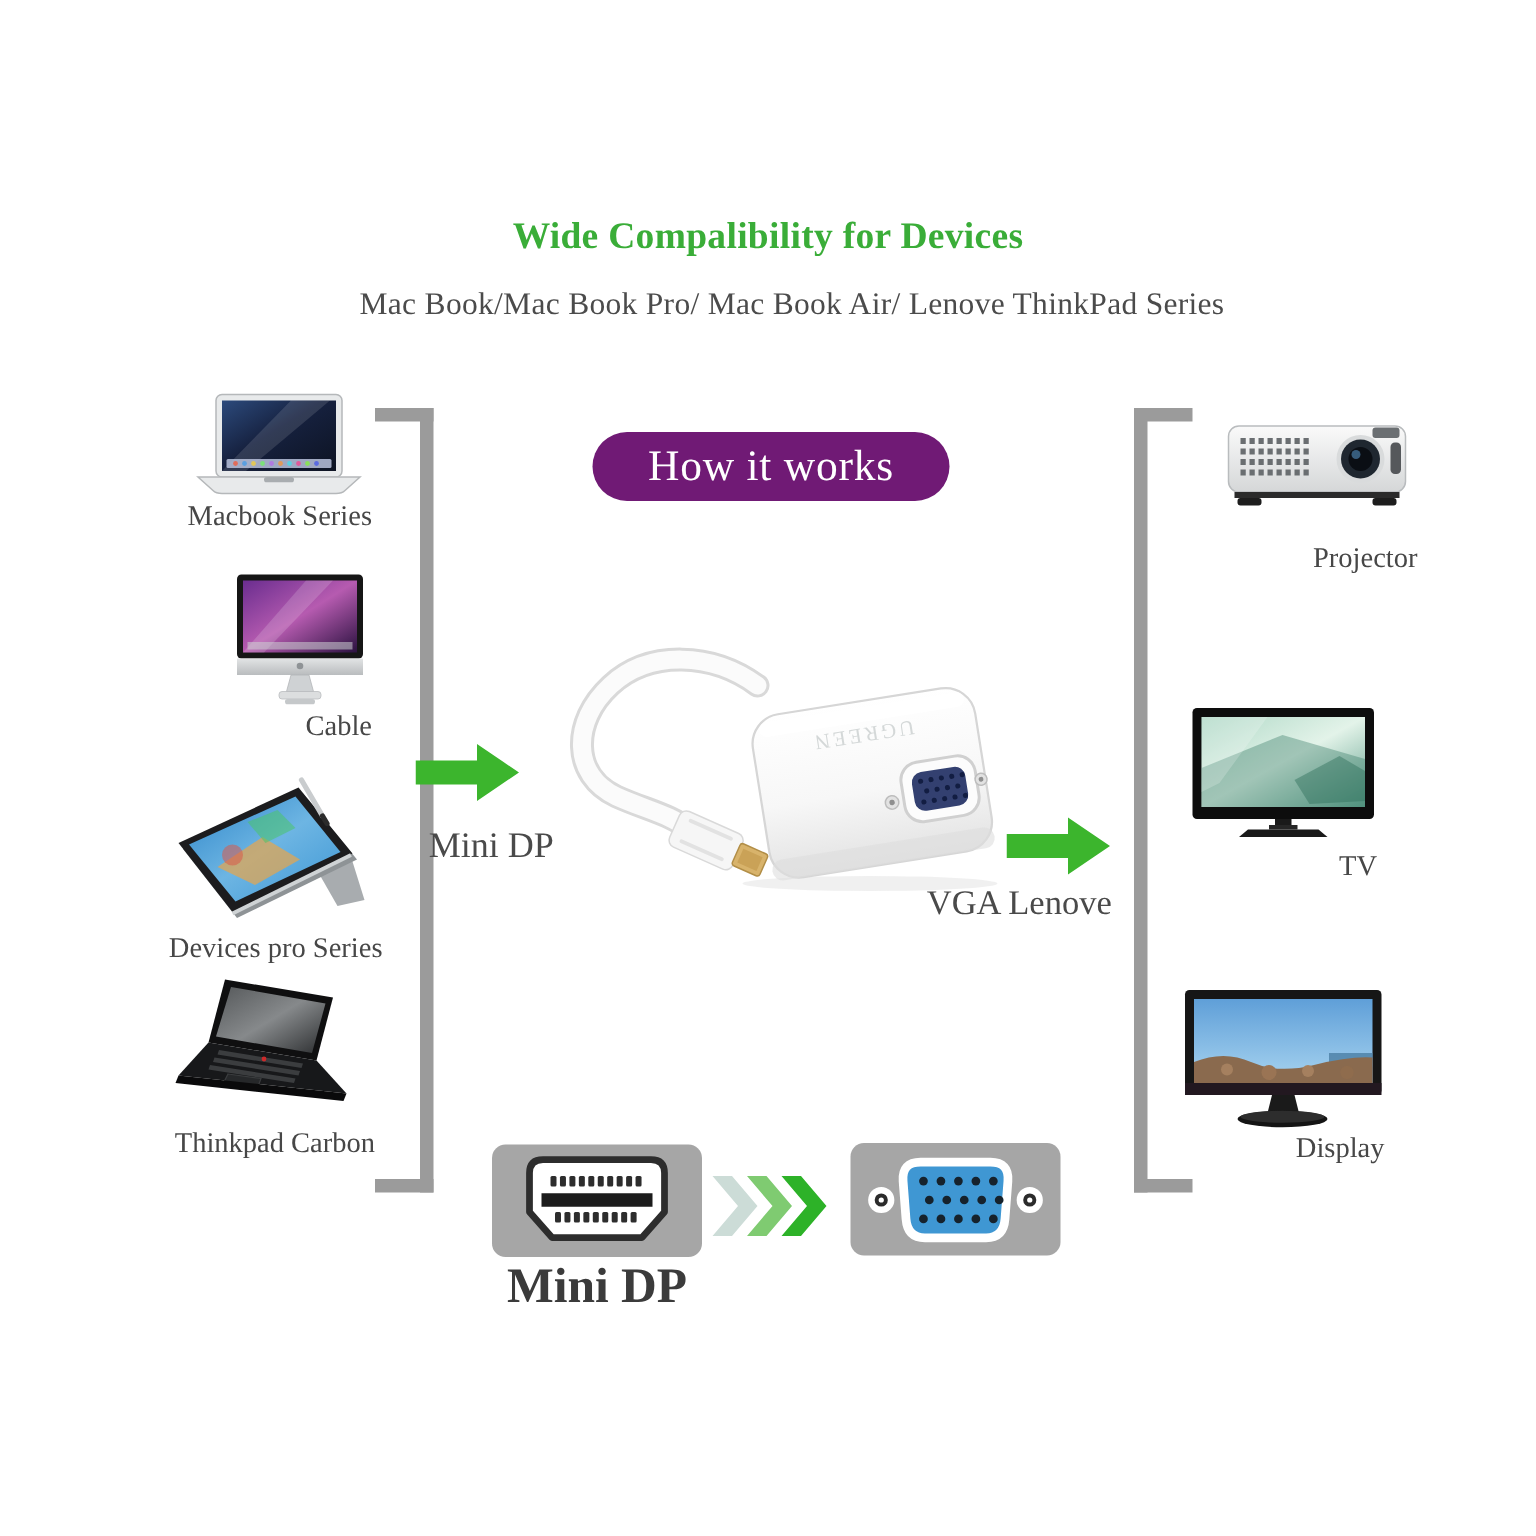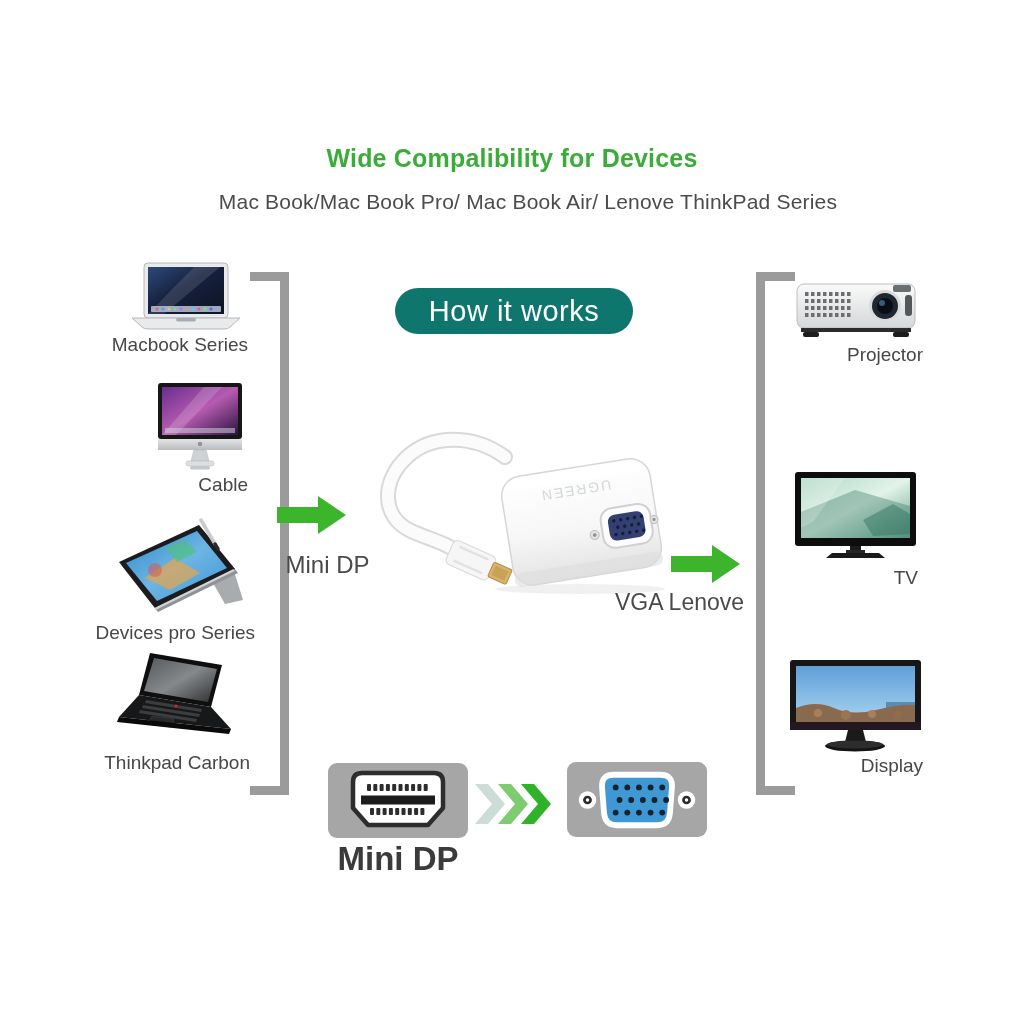--- a/index.html
+++ b/index.html
@@ -1,31 +1,31 @@
 <!DOCTYPE html>
 <html><head>
 <meta charset="utf-8">
 <style>
   html,body{margin:0;padding:0;background:#fff;}
   .canvas{
     position:relative;width:1024px;height:1024px;background:#ffffff;overflow:hidden;
-    font-family:Liberation Sans, sans-serif;
+    font-family:Liberation Serif, serif;
   }
   .abs{position:absolute;}
   .page-title{
     top:144px;left:0;width:1024px;text-align:center;
     font-size:25px;font-weight:700;color:#3aad38;letter-spacing:.2px;
   }
   .page-subtitle{
     top:190px;left:0;width:1024px;text-align:center;
     font-size:21px;color:#4b4b4b;letter-spacing:.2px;margin-left:16px;
   }
   .pill{
     left:395px;top:288px;width:238px;height:46px;border-radius:23px;
-    background:#0f766e;display:flex;align-items:center;justify-content:center;
+    background:#701a75;display:flex;align-items:center;justify-content:center;
     color:#ffffff;font-size:29px;letter-spacing:.5px;
   }
   .bracket{width:30px;height:505px;top:272px;}
   .bracket-left{left:250px;border-top:9px solid #9b9b9b;border-bottom:9px solid #9b9b9b;border-right:9px solid #9b9b9b;}
   .bracket-right{left:756px;border-top:9px solid #9b9b9b;border-bottom:9px solid #9b9b9b;border-left:9px solid #9b9b9b;}
   figure{margin:0;display:flex;flex-direction:column;align-items:flex-end;}
   .cap{font-size:19px;color:#474747;margin-top:2px;white-space:nowrap;}
   .side-label{font-size:24px;color:#4a4a4a;text-align:center;white-space:nowrap;}
   .port-block{
     width:140px;height:75px;background:#a6a6a6;border-radius:9px;
@@ -143,21 +143,21 @@
       <polygon points="36,50 92,59 91,62 35,53" fill="#3f4144" opacity="0.9"></polygon>
       <polygon points="33,55 90,64 89,67 32,58" fill="#3f4144" opacity="0.9"></polygon>
       <polygon points="30,60 87,69 86,72 29,63" fill="#3f4144" opacity="0.9"></polygon>
       <polygon points="42,66 64,69 61,77 38,74" fill="#26282a" stroke="#3a3c3e" stroke-width="0.8"></polygon>
       <circle cx="66" cy="56" r="1.6" fill="#cc2a2a"></circle>
       <polygon points="9,67 121,79 119,84 7,72" fill="#0a0a0b"></polygon>
     </svg>
     <figcaption class="cap">Thinkpad Carbon</figcaption>
   </figure>
 
-  <figure class="abs" style="left:783px;top:278px;width:140px;">
+  <figure class="abs" style="left:805px;top:278px;width:140px;gap:18px;">
     <svg width="130" height="64" viewBox="0 0 130 64">
       <defs>
         <linearGradient id="prjB" x1="0" y1="0" x2="0" y2="1">
           <stop offset="0" stop-color="#fafafa"></stop>
             <stop offset="1" stop-color="#d5d7d8"></stop>
         </linearGradient>
       </defs>
       <rect x="4" y="6" width="118" height="44" rx="7" fill="url(#prjB)" stroke="#b9bcbe"></rect>
       <rect x="100" y="7" width="18" height="7" rx="2" fill="#6b6f72"></rect>
       <g fill="#6a6e71">

